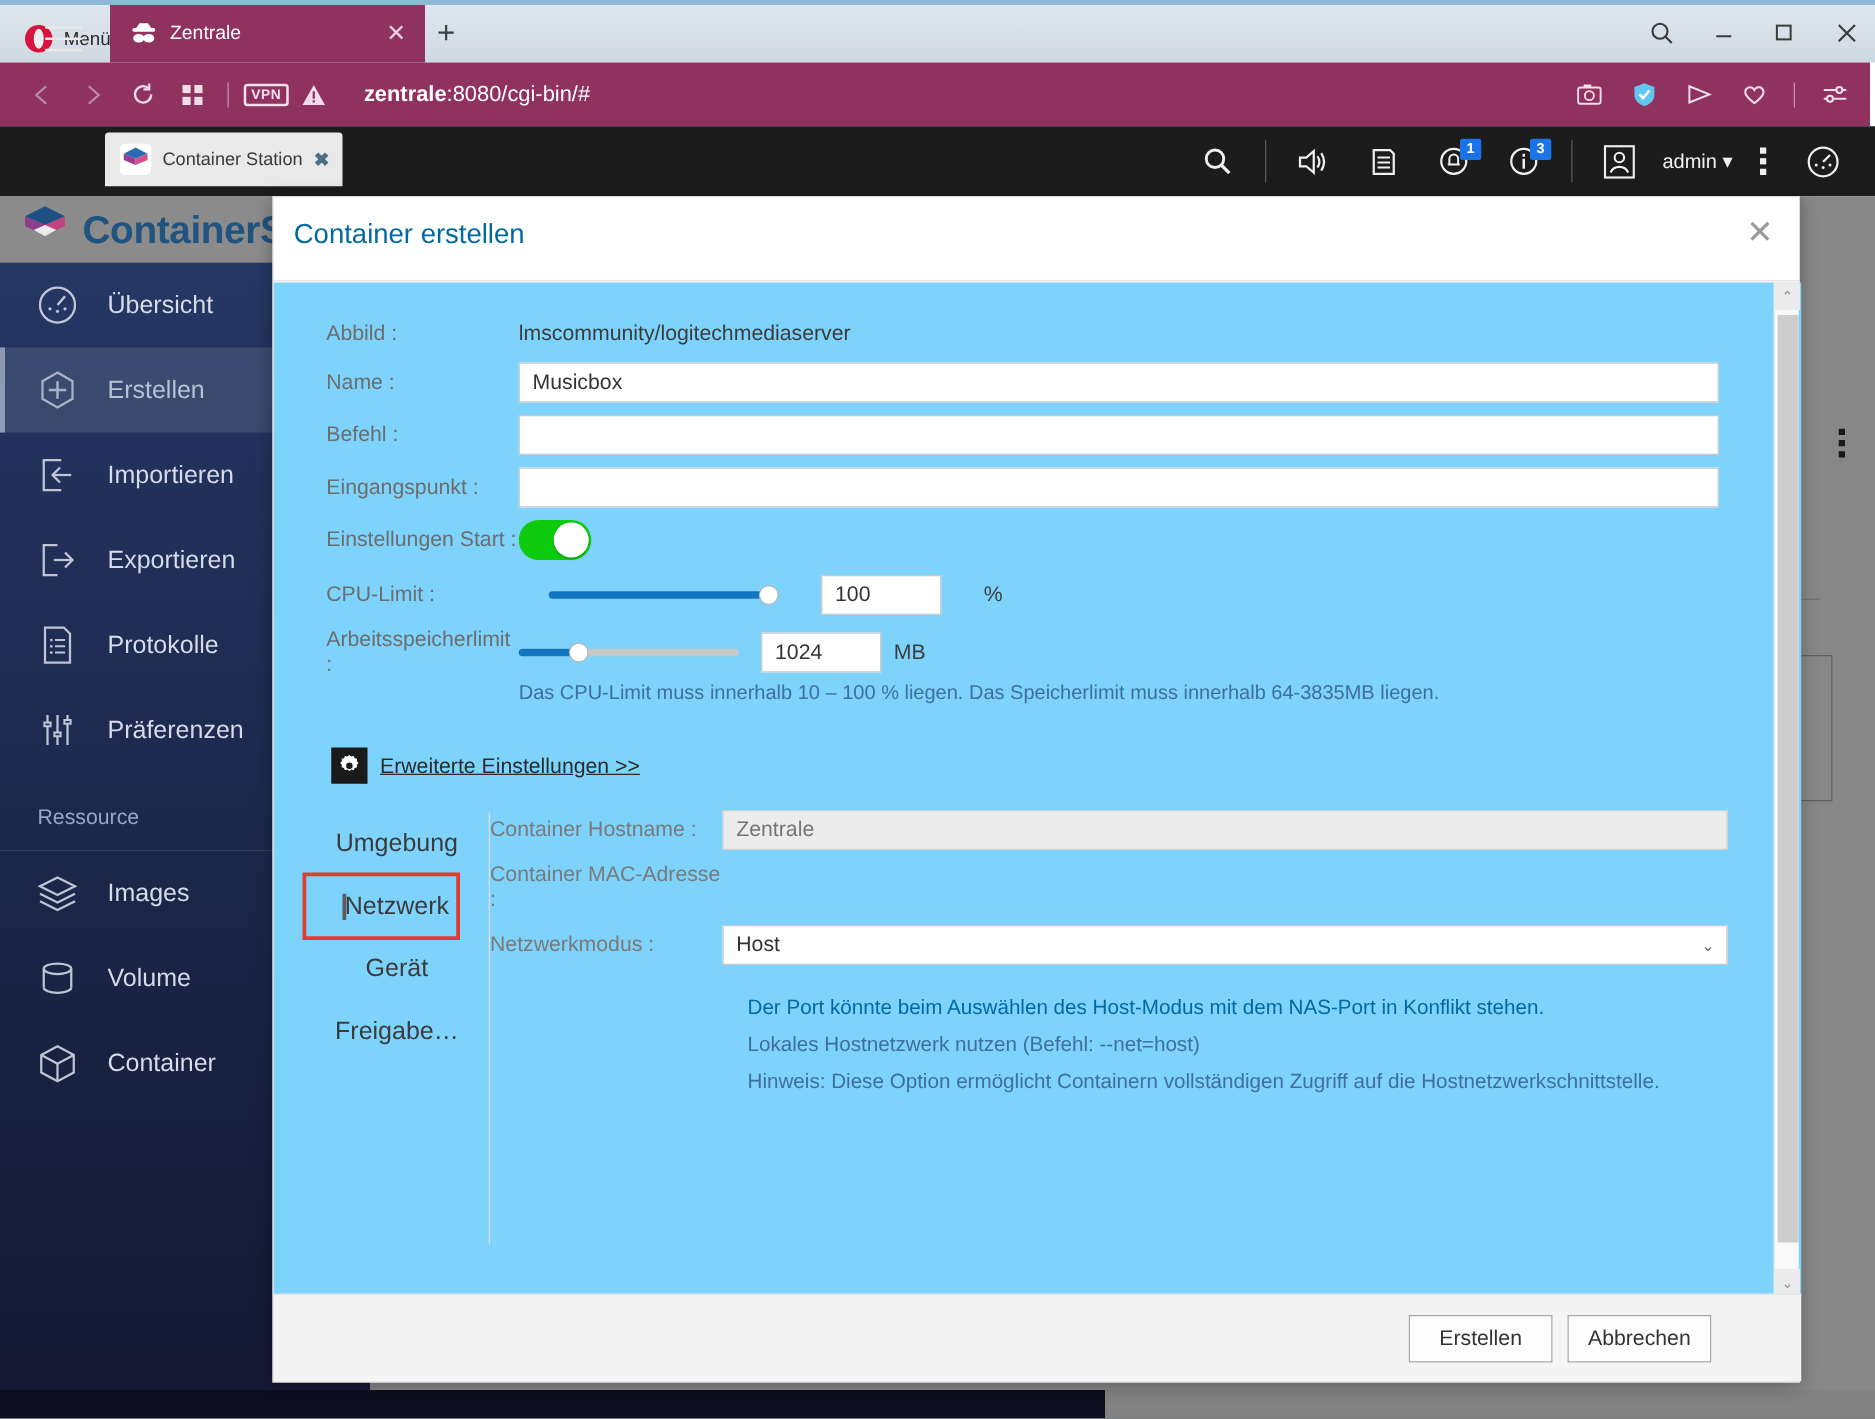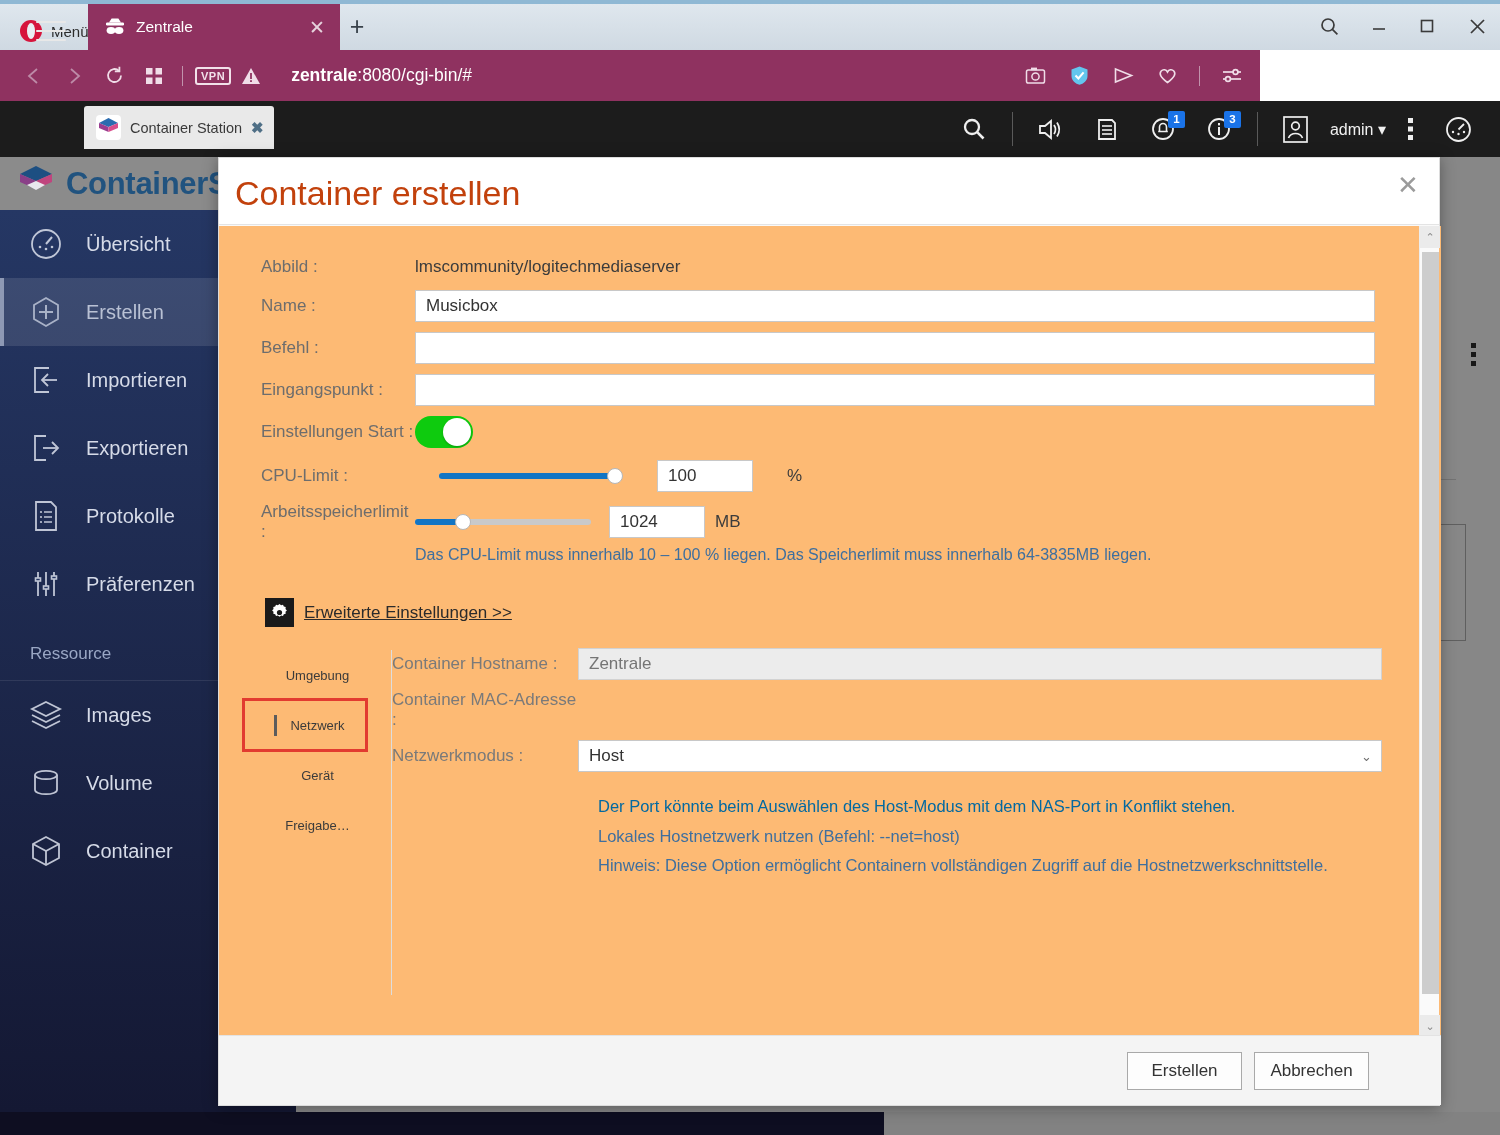--- a/index.html
+++ b/index.html
@@ -44,21 +44,21 @@
   .tab-new {
     position: absolute; left: 344px; top: 14px; width: 26px; height: 26px;
     font-size: 25px; line-height: 24px; text-align: center; color: #38414a; cursor: pointer;
   }
   .win-ctl {
     position: absolute; top: 10px; height: 32px; width: 42px;
     display: flex; align-items: center; justify-content: center;
     color: #333; cursor: pointer;
   }
   .addressbar {
-    position: absolute; left: 0; top: 50px; width: 1260px; height: 51px;
+    position: absolute; left: 0; top: 50px; width: 1496px; height: 51px;
     background: #8f3260; display: flex; align-items: center;
   }
   .nav-ico {
     width: 40px; height: 40px; display:flex; align-items:center; justify-content:center;
     color: #f0dde8; cursor: pointer; flex: none;
   }
   .nav-ico.dim { color: #bd8ba7; }
   .divider-v { width:1px; height:20px; background:#c193ac; margin: 0 8px; flex:none;}
   .vpn-badge {
     border: 2px solid #f2e1ea; color:#f2e1ea; border-radius:3px;
@@ -163,30 +163,30 @@
   
   .modal {
     position:absolute; left: 218px; top: 157px; width: 1222px; height: 949px;
     background: #f9f9f9; box-shadow: 0 2px 14px rgba(0,0,0,.35);
     border: 1px solid #dcdcdc;
   }
   .modal-head {
     position:relative; height: 67px; background:#fff; border-bottom: 1px solid #e4e4e4;
   }
   .modal-title {
-    position:absolute; left: 16px; top: 16px; font-size: 34px; color:#c2410c; font-weight: normal;
+    position:absolute; left: 16px; top: 16px; font-size: 22px; color:#0369a1; font-weight: normal;
   }
   .modal-x {
     position:absolute; right: 14px; top: 10px; width: 34px; height: 34px;
     display:flex; align-items:center; justify-content:center; color:#9b9b9b;
     font-size: 26px; cursor:pointer; font-weight: 300;
   }
   .modal-body {
     position:absolute; left:0; top: 68px; width: 1222px; height: 811px;
-    background:#fdba74; overflow:hidden;
+    background:#7dd3fc; overflow:hidden;
   }
   .scroll-col {
     position:absolute; right: 0px; top: 68px; width: 20px; height: 811px;
     background:#fafafa; border-left: 1px solid #ececec;
   }
   .scroll-arrow {
     position:absolute; left: 0; width: 20px; height: 22px; background:#ebebeb;
     display:flex; align-items:center; justify-content:center; color:#8c8c8c; font-size:11px;
     cursor:pointer;
   }
@@ -228,21 +228,21 @@
   }
   .gear-box {
     width: 29px; height: 29px; background:#1a1a1a; display:flex; align-items:center; justify-content:center;
   }
   .adv-text { color:#2b2b2b; font-size: 17px; text-decoration: underline; }
 
   .tabs-col { position:absolute; left: 244px; top: 650px; width: 148px; height: 345px;
               border-right: 1px solid #dddddd; }
   .vtab {
     height: 50px; display:flex; align-items:center; justify-content:center;
-    font-size: 13px; color:#3b3b3b; cursor:pointer; position:relative;
+    font-size: 20px; color:#3b3b3b; cursor:pointer; position:relative;
   }
   .vtab.selected::before {
     content:""; position:absolute; left: 30px; top: 15px; width: 3px; height: 21px; background:#5c5c5c;
   }
   .tab-highlight {
     position:absolute; left: 242px; top: 698px; width: 126px; height: 54px;
     border: 3px solid #e23b30; pointer-events:none;
   }
   .net-pane { position:absolute; left: 392px; top: 648px; width: 990px; }
   .net-row { display:flex; align-items:center; margin-bottom: 10px; }

